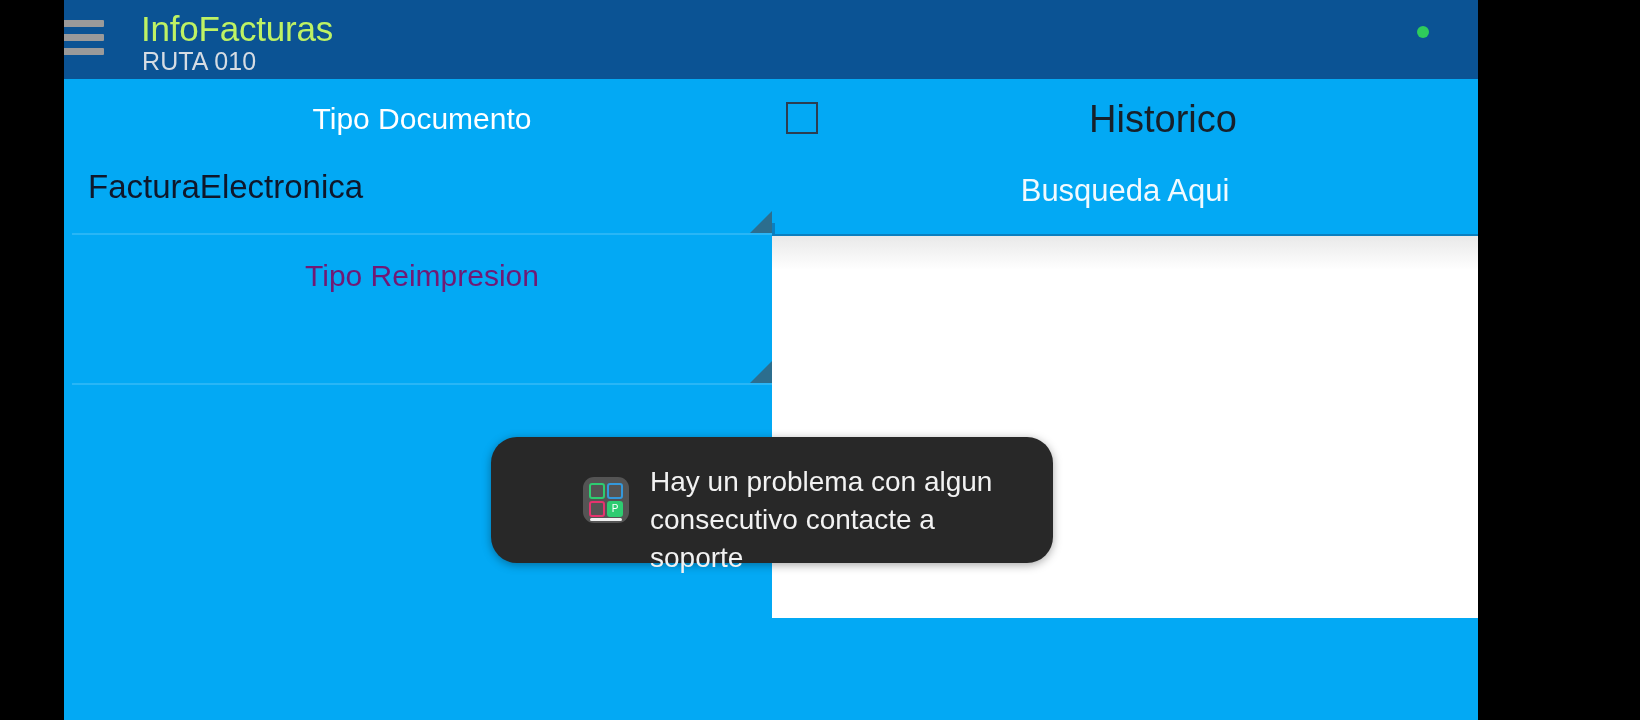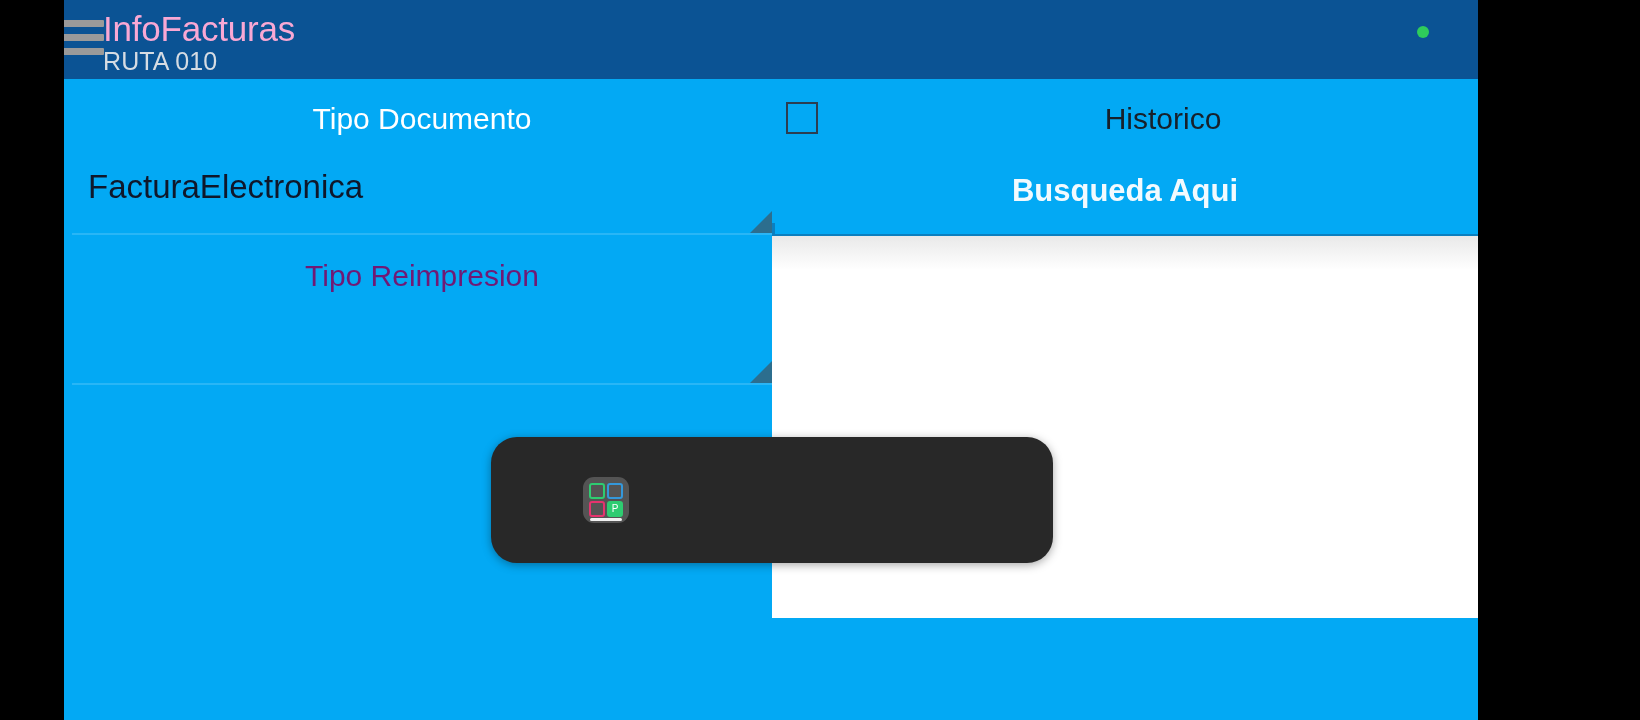--- a/index.html
+++ b/index.html
@@ -62,28 +62,30 @@
   .hamburger .bar.b2 { top: 14px; }
   .hamburger .bar.b3 { top: 28px; }
 
   .appbar-titles {
     position: absolute;
     left: 39px; top: 9px;
   }
   .appbar-title {
     font-size: 35px;
     line-height: 39px;
-    color: #f9a8d4;
+    color: #bef264;
     letter-spacing: -0.2px;
+    margin-left: 38px;
   }
   .appbar-subtitle {
     font-size: 25px;
     line-height: 27px;
     color: #D6DCE3;
     letter-spacing: 0.1px;
+    margin-left: 39px;
   }
   .status-dot {
     position: absolute;
     left: 1353px; top: 26px;
     width: 12px; height: 12px;
     border-radius: 50%;
     background: #2ECC5B;
   }
 
   
@@ -126,21 +128,21 @@
     width: 32px; height: 32px;
     box-sizing: border-box;
     border: 2px solid #2C3E50;
     background: transparent;
   }
   .historico-label {
     position: absolute;
     left: 90px; top: 0px;
     width: 610px;
     text-align: center;
-    font-size: 30px;
+    font-size: 38px;
     line-height: 48px;
     color: #17202A;
   }
 
   
   .spinner {
     position: absolute;
     background: transparent;
   }
   .spinner-doc {
@@ -170,21 +172,21 @@
     right: 0; bottom: 2px;
     width: 0; height: 0;
     border-left: 22px solid transparent;
     border-bottom: 22px solid #2C6E8E;
   }
 
   
   .search-field {
     position: absolute;
     left: 708px; top: 72px;
-    width: 706px; height: 86px; font-weight: bold;
+    width: 706px; height: 86px;
   }
   .search-text {
     position: absolute;
     left: 0; top: 18px;
     width: 706px;
     text-align: center;
     font-size: 31px;
     line-height: 44px;
     color: #F2FAFE;
   }
@@ -328,20 +330,21 @@
       <div class="content-panel"></div>
 
       <div class="toast">
         <div class="toast-icon">
           <div class="q q1"></div>
           <div class="q q2"></div>
           <div class="q q3"></div>
           <div class="q q4">P</div>
           <div class="under"></div>
         </div>
+        <div class="toast-message">Hay un problema con algun consecutivo contacte a soporte</div>
       </div>
 
     </div>
   </div>
 
   <div class="navbar-right">
     
     
     
   </div>

